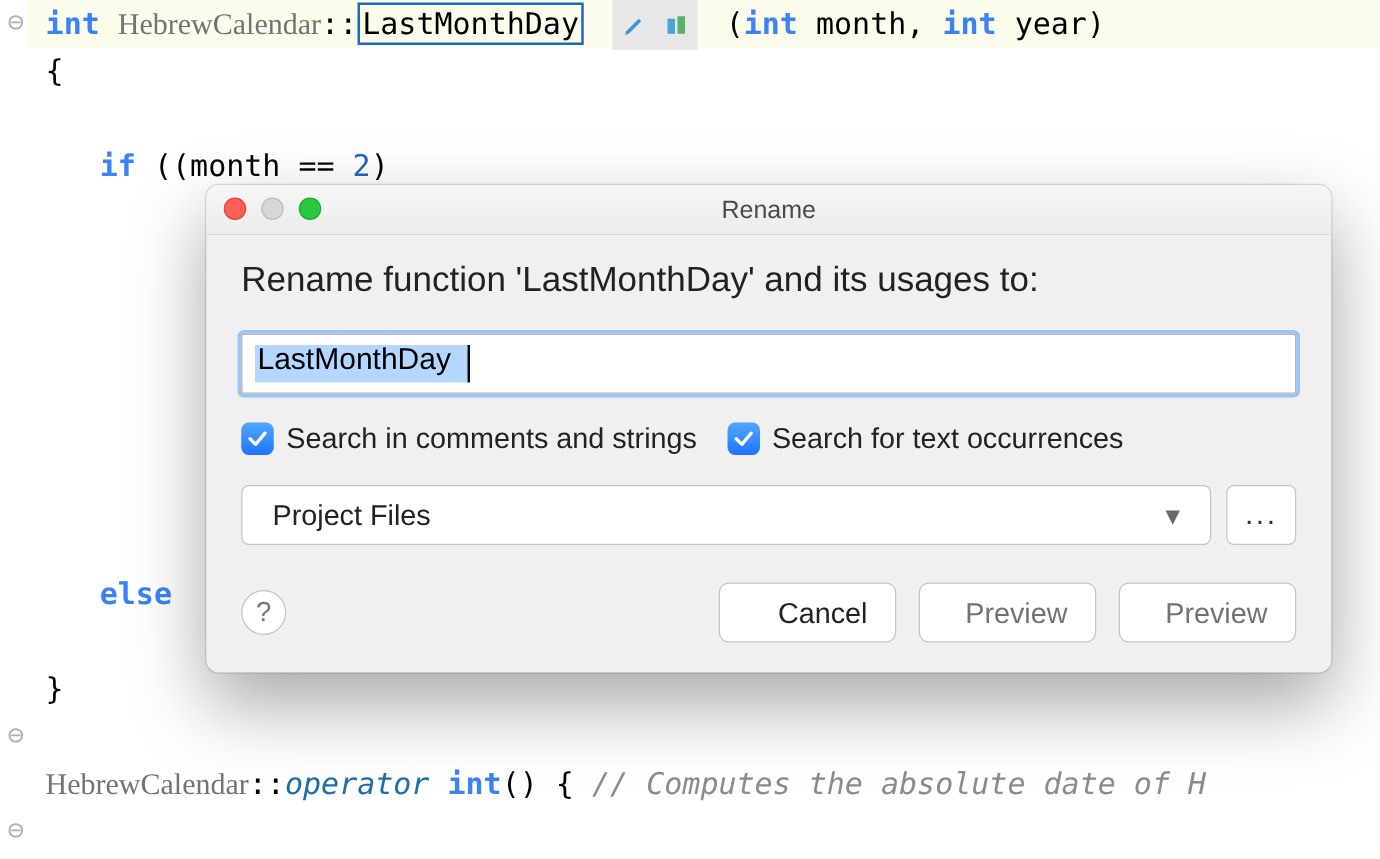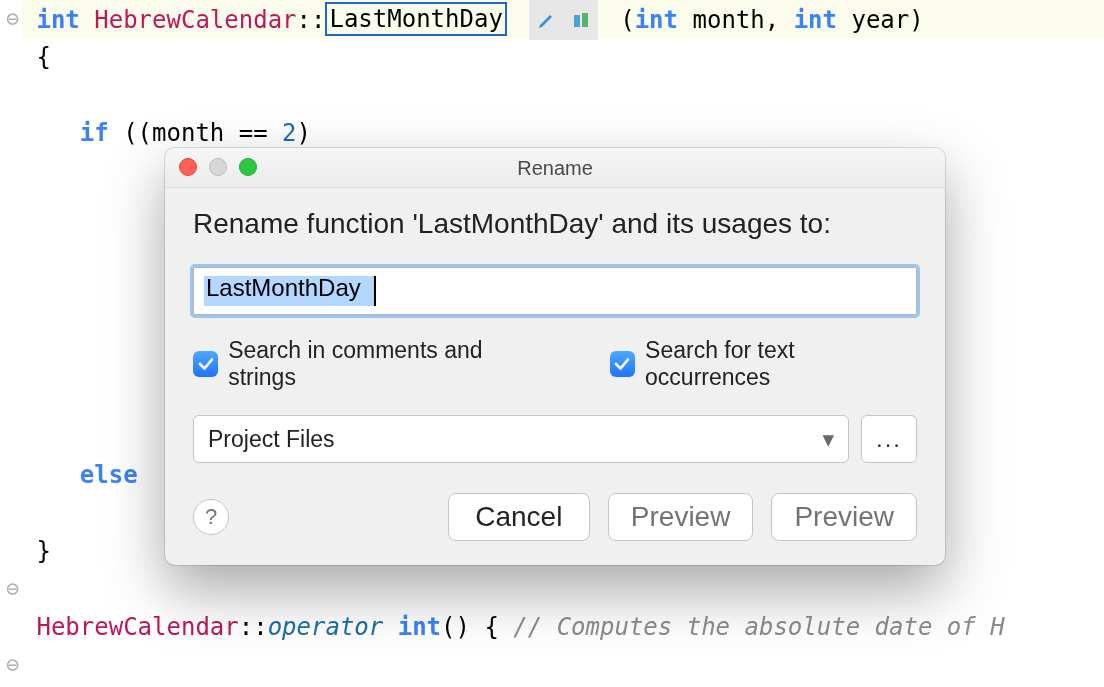--- a/index.html
+++ b/index.html
@@ -35,21 +35,21 @@
   }
   .code-line {
     height: 38px;
     line-height: 38px;
     white-space: pre;
   }
   .hl-line {
     background: #fcfced;
   }
   .kw { color: #3b82f6; font-weight: 600; }
-  .type { color: #be185d; }
+  .type { color: #737373; font-family: Liberation Serif, serif; }
   .num { color: #1e68c6; }
   .fn  { color: #1a6faa; font-style: italic; }
   .com { color: #8c8c8c; font-style: italic; }
 
   .ident-selected {
     display: inline-block;
     border: 2px solid #1e68c6;
     padding: 0 2px;
     line-height: 30px;
     height: 34px;
@@ -65,21 +65,21 @@
     position: relative;
     top: -2px;
   }
   .pencil-group svg { vertical-align: middle; }
 
   
   .dialog {
     position: absolute;
     left: 165px;
     top: 148px;
-    width: 780px;
+    width: 900px;
     background: #f0f0f0;
     border-radius: 10px;
     box-shadow: 0 25px 60px rgba(0,0,0,0.35), 0 0 0 1px rgba(0,0,0,0.12);
     font-family: -apple-system, "Helvetica Neue", Arial, sans-serif;
     font-size: 22px;
     color: #222;
   }
   .titlebar {
     height: 40px;
     border-bottom: 1px solid #dcdcdc;
@@ -136,21 +136,21 @@
     font-family: -apple-system, Arial, sans-serif;
   }
   .caret {
     position: absolute;
     width: 2px; height: 30px;
     background: #000;
     z-index:3;
     top:9px;
   }
 
-  .check-row { display: flex; gap: 64px; margin-bottom: 24px; }
+  .check-row { display: flex; gap: 24px; margin-bottom: 24px; }
   .chk { display: flex; align-items: center; gap: 10px; font-size: 23px;}
   .chkbox {
     width: 26px; height: 26px;
     border-radius: 6px;
     background: linear-gradient(#50a7ff,#1e74ff);
     display: flex; align-items:center; justify-content:center;
   }
   .chkbox svg { width: 18px; height: 18px; }
 
   .scope-row { display:flex; align-items:center; gap:12px; margin-bottom:12px;}
@@ -158,21 +158,21 @@
   .scope-divider { flex:1; height:1px; background:#d4d4d4;}
 
   .scope-controls { display:flex; gap:12px; margin-bottom:30px;}
   .scope-select {
     flex:1;
     height:48px;
     background:#fff;
     border:1px solid #c5c5c5;
     border-radius:6px;
     display:flex; align-items:center;
-    padding:0 14px;
+    padding:0 24px;
     font-size:23px;
     justify-content:space-between;
   }
   .chevron { color:#6a6a6a; }
   .scope-more {
     width:56px; height:48px;
     background:#fff;
     border:1px solid #c5c5c5;
     border-radius:6px;
     display:flex; align-items:center; justify-content:center;
@@ -192,24 +192,24 @@
     display:flex; align-items:center; justify-content:center;
     color:#777; font-size:22px;
   }
   .spacer { flex:1; }
   .btn {
     height:48px;
     min-width:142px;
     border:1px solid #c5c5c5;
     background:#fff;
     border-radius:8px;
-    font-size:28px;
+    font-size:23px;
     padding:0 22px;
     margin-left:18px;
-    display:flex; align-items:center; justify-content:center;
+    display:flex; align-items:center; justify-content:flex-end;
   }
   .btn.disabled { color:#737373; }
 </style>
 </head>
 <body>
 
 <div class="editor">
   <div class="gutter">
     <div class="fold-mark" style="top:0px">⊖</div>
     <div class="fold-mark" style="top:570px">⊖</div>

